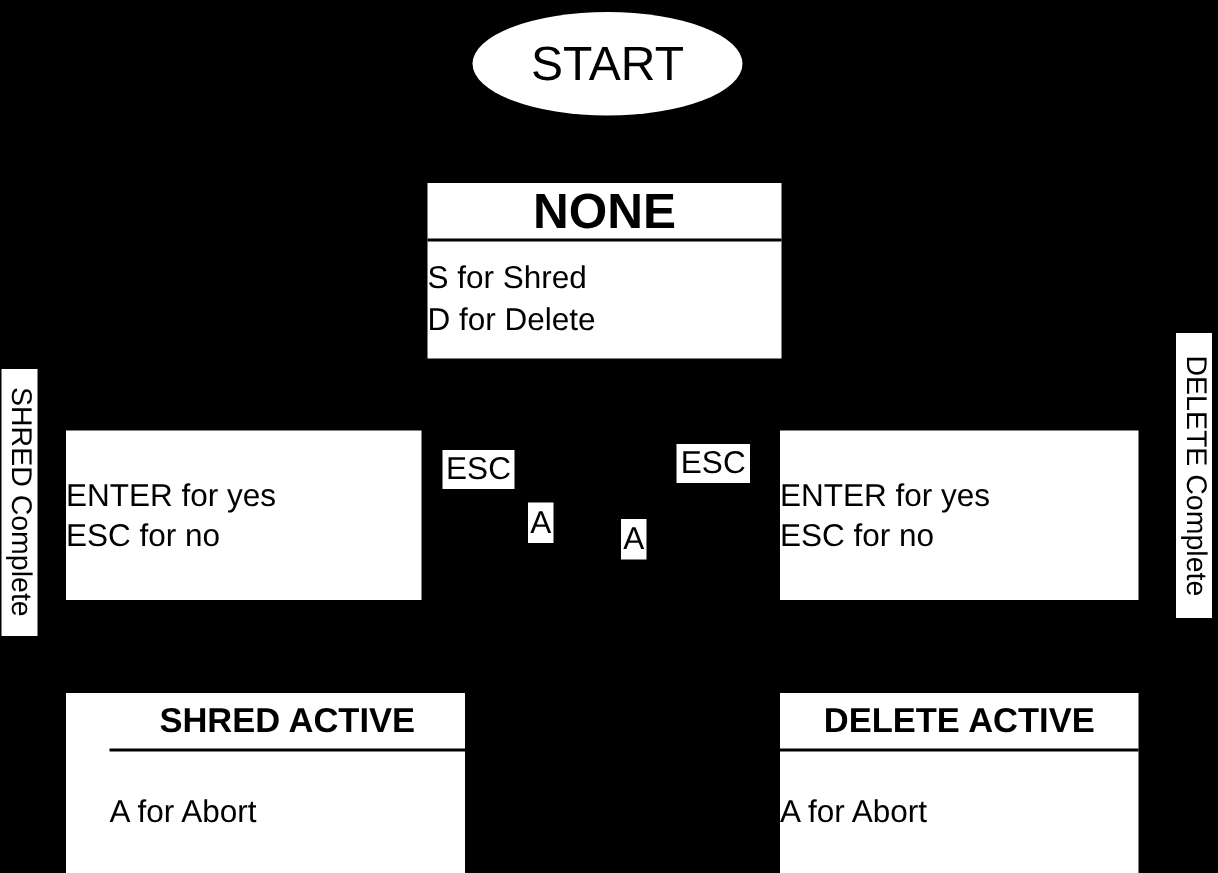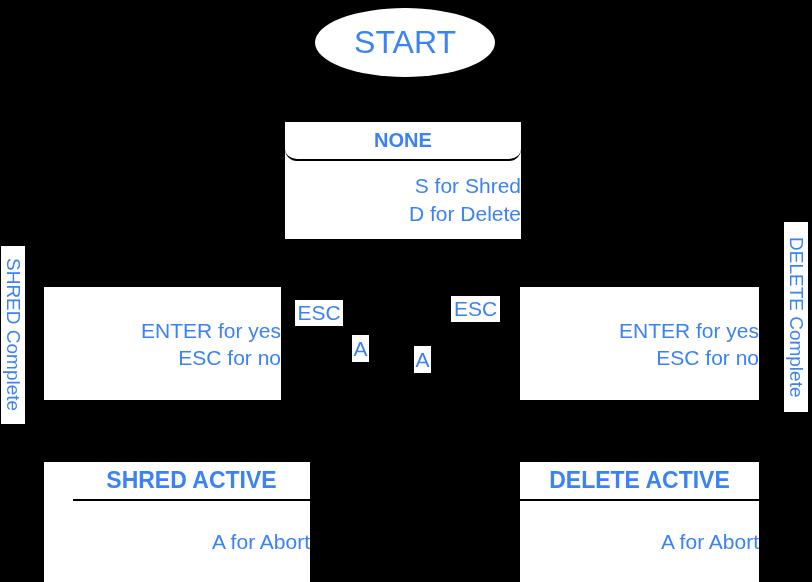--- a/index.html
+++ b/index.html
@@ -7,21 +7,21 @@
     padding: 0;
     background: #000000;
   }
   .canvas {
     position: relative;
     width: 812px;
     height: 582px;
     background: #000000;
     overflow: hidden;
     font-family: "Liberation Sans", sans-serif;
-    color: #3b82f6;
+    color: #000000;
   }
   
   .start-node {
     position: absolute;
     left: 315px;
     top: 8px;
     width: 180px;
     height: 69px;
     background: #ffffff;
     border-radius: 50%;
@@ -43,27 +43,27 @@
     display: flex;
     align-items: center;
     justify-content: center;
     font-size: 23px;
     flex: 0 0 auto;
   }
   .state .body {
     flex: 1 1 auto;
     display: flex;
     flex-direction: column;
-    align-items: flex-end;
+    align-items: flex-start;
     justify-content: center;
     font-size: 21px;
     line-height: 27px;
   }
   .state-none        { left: 285px; top: 122px; width: 236px; height: 117px; }
-  .state-none .title { height: 37px; font-size: 20px; border-radius: 12px; }
+  .state-none .title { height: 37px; font-size: 33px; }
   .state-none .body  { line-height: 28px; }
   .state-shred-selected  { left: 44px;  top: 287px; width: 237px; height: 113px; }
   .state-shred-selected .title  { height: 33px; }
   .state-delete-selected { left: 520px; top: 287px; width: 239px; height: 113px; }
   .state-delete-selected .title { height: 33px; }
   .state-shred-active  { left: 44px;  top: 462px; width: 237px; height: 120px; padding-left: 29px; }
   .state-shred-active .title  { height: 37px; }
   .state-delete-active { left: 520px; top: 462px; width: 239px; height: 120px; }
   .state-delete-active .title { height: 37px; }
   

